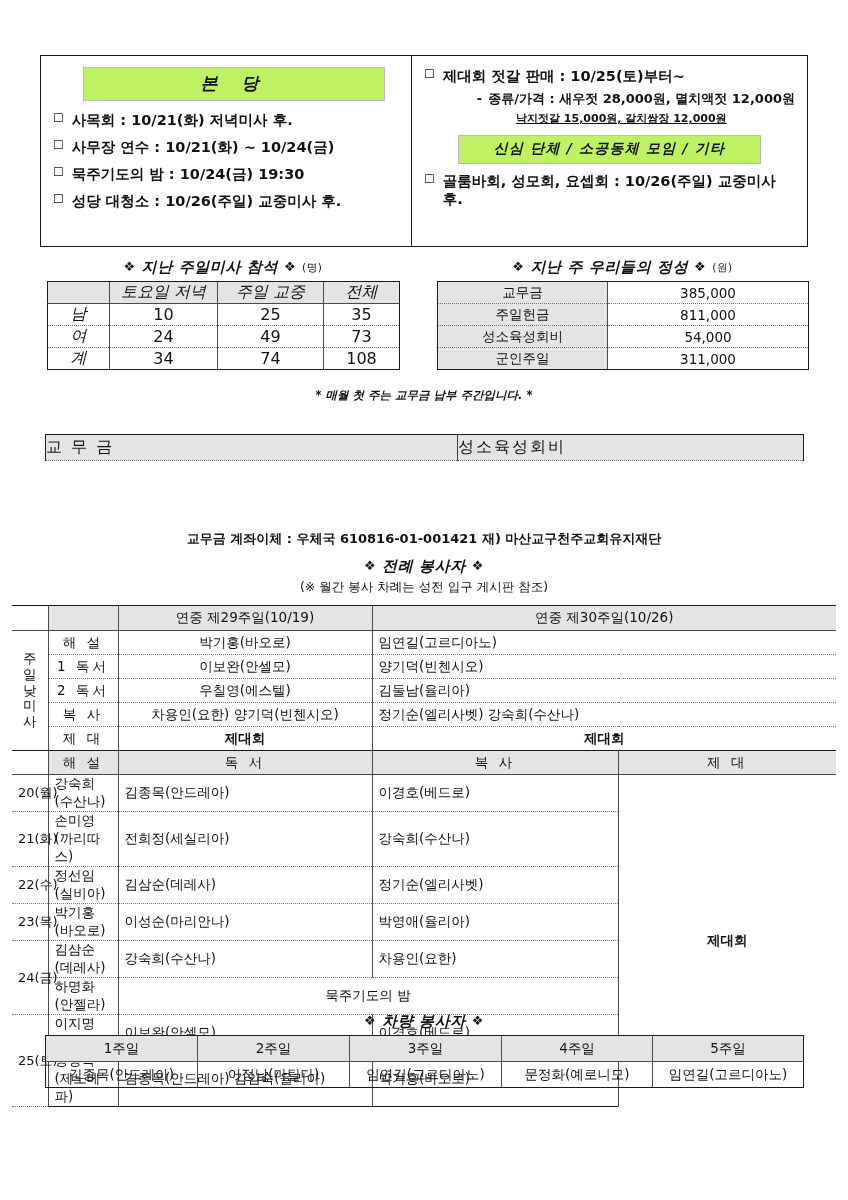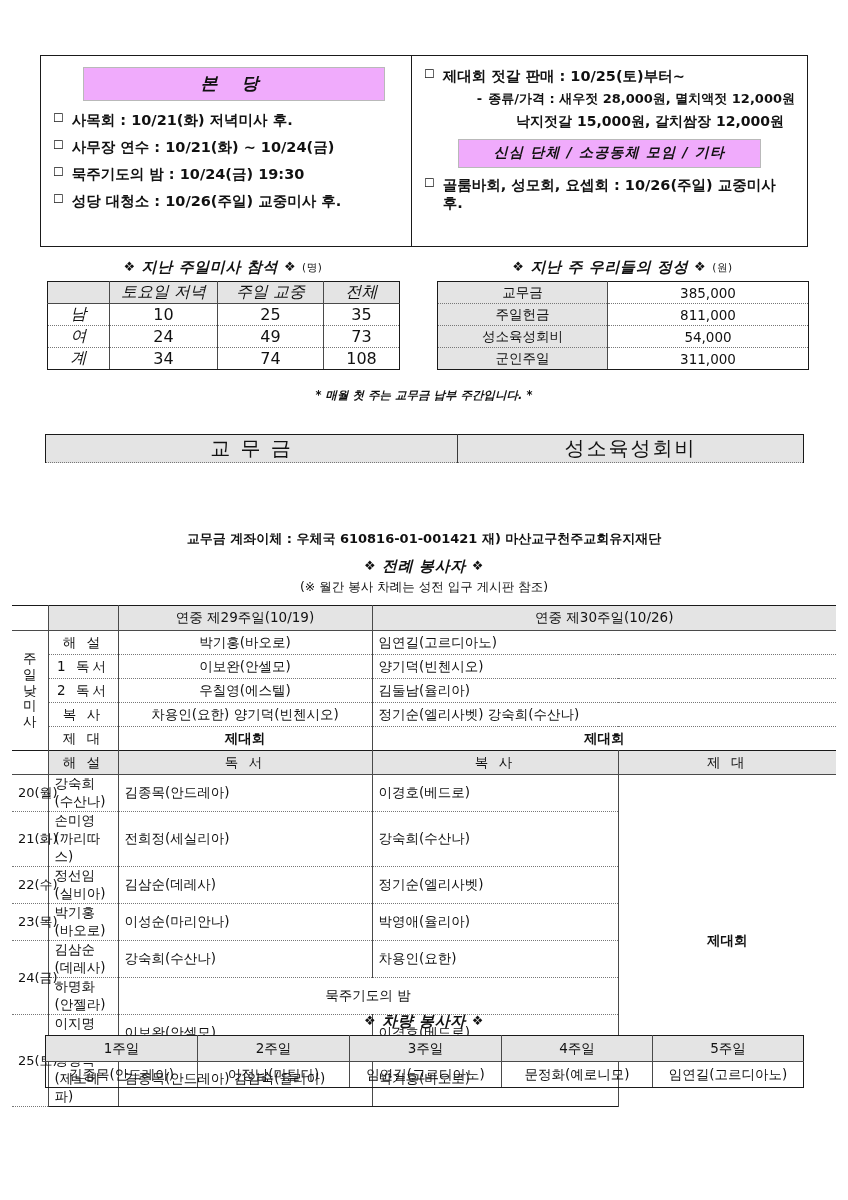--- a/index.html
+++ b/index.html
@@ -70,21 +70,21 @@
     position: relative;
   }
   .top-col.left {
     width: 372px;
     border-right: 1.2px solid #1a1a1a;
   }
   .top-col.right {
     width: 396px;
   }
   .banner {
-    background: #f0abfc;
+    background: #bef264;
     border: 1px solid #b9b9b9;
     text-align: center;
     font-weight: bold;
     font-style: italic;
     font-size: 17px;
     letter-spacing: 9px;
     padding: 4px 0 5px 0;
     margin: 2px 14px 10px 30px;
   }
   .banner.small {
@@ -110,24 +110,25 @@
   }
   .sub-line {
     font-size: 13px;
     font-weight: bold;
     margin: -4px 0 2px 16px;
     line-height: 1.45;
     text-align: right;
   }
   .sub-line .dash { margin-right: 6px; }
   .sub-indent {
-    font-size: 14px;
+    font-size: 11px;
     font-weight: bold;
     margin: 0 0 8px 92px;
     line-height: 1.45;
+    text-decoration: underline;
   }
 
   
   table {
     border-collapse: collapse;
     table-layout: fixed;
   }
   td, th {
     font-size: 13px;
     font-weight: normal;
@@ -173,23 +174,23 @@
     border-left: 1.4px solid #1a1a1a;
     border-right: 1.2px solid #4a4a4a;
   }
   .offer-wrap .val { border-right: 1.4px solid #1a1a1a; }
 
   
   .dues-wrap { position: absolute; left: 45px; top: 434px; width: 758px; }
   .dues-wrap table { width: 758px; }
   .dues-wrap .hd {
     background: #e4e4e4;
-    text-align: center;
+    text-align: left;
     height: 25px;
-    font-size: 20px;
+    font-size: 16px;
     letter-spacing: 2px;
     border-top: 1.4px solid #1a1a1a;
     border-bottom: 1px dotted #777;
   }
   .dues-wrap .hd.l { border-left: 1.4px solid #1a1a1a; border-right: 1.1px solid #3a3a3a; }
   .dues-wrap .hd.r { border-right: 1.4px solid #1a1a1a; }
   .dues-wrap .bd {
     vertical-align: middle;
     height: 48px;
     padding: 3px 5px 4px 5px;

